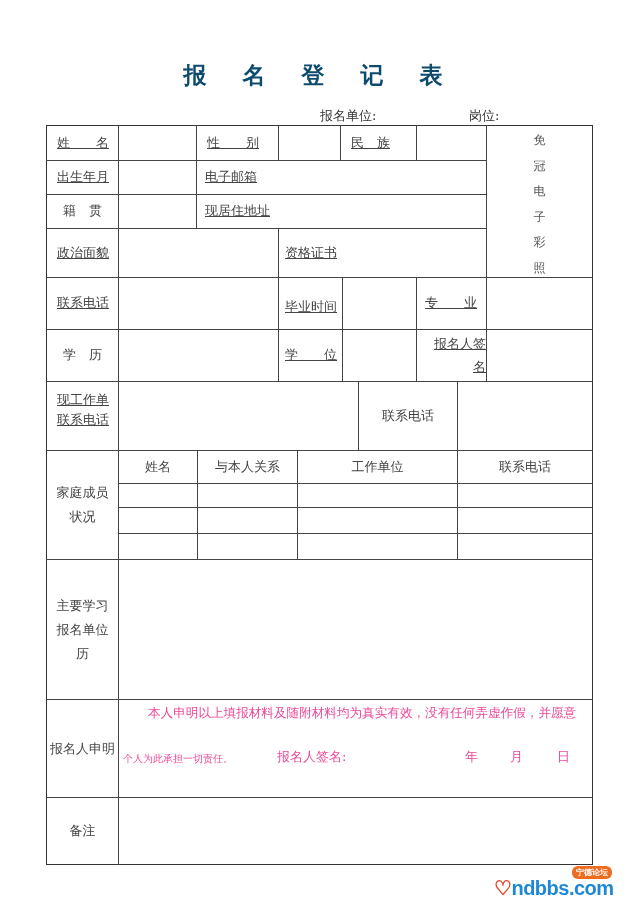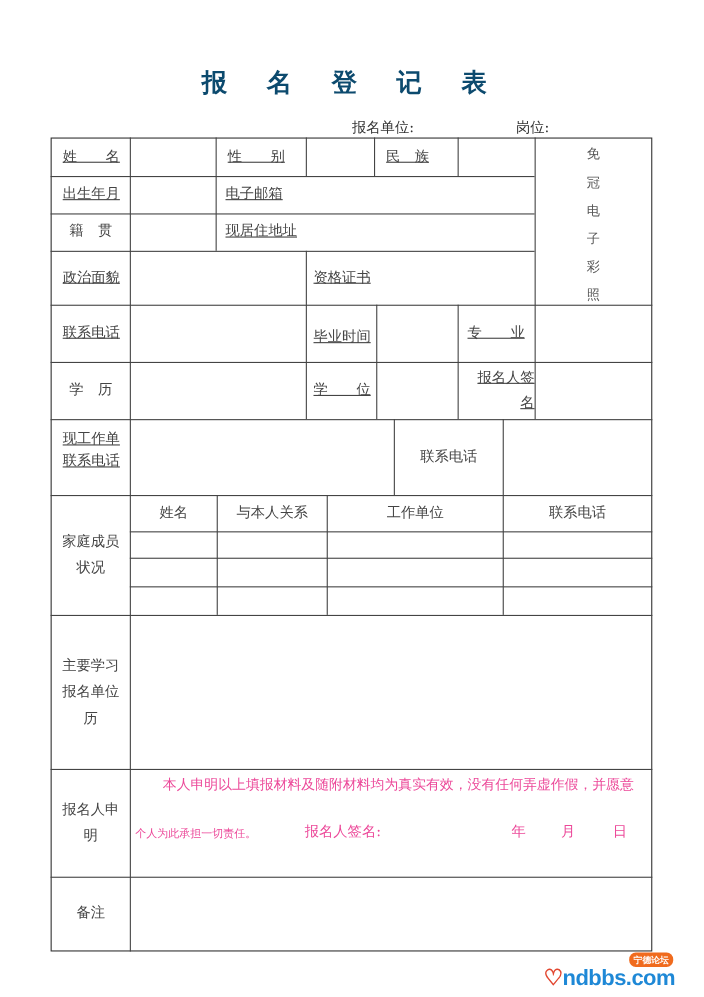--- a/index.html
+++ b/index.html
@@ -150,21 +150,21 @@
   <div class="input" style="left:298px; top:534px; width:159px; height:25px;"></div>
   <div class="input" style="left:458px; top:534px; width:134px; height:25px;"></div>
 
   <div class="cell" style="left:47px; top:560px; width:71px; height:139px; flex-direction:column; line-height:24px;">
     <span>主要学习</span>
     <span>报名单位</span>
     <span>历</span>
   </div>
   <div class="input" style="left:119px; top:560px; width:473px; height:139px;"></div>
 
-  <div class="cell" style="left:47px; top:700px; width:71px; height:97px; flex-direction:column; line-height:24px;">
+  <div class="cell" style="left:47px; top:700px; width:71px; height:97px; flex-direction:row; line-height:24px;">
     <span>报名人申</span>
     <span>明</span>
   </div>
   <div class="decl" style="left:148px; top:702px; white-space:nowrap; font-size:12.6px;">本人申明以上填报材料及随附材料均为真实有效，没有任何弄虚作假，并愿意</div>
   <div class="decl" style="left:123px; top:748px; font-size:10px;">个人为此承担一切责任。</div>
   <div class="decl" style="left:277px; top:746px;">报名人签名:</div>
   <div class="input" style="left:350px; top:746px; width:100px; height:22px;"></div>
   <div class="decl" style="left:465px; top:746px;">年</div>
   <div class="decl" style="left:510px; top:746px;">月</div>
   <div class="decl" style="left:557px; top:746px;">日</div>

